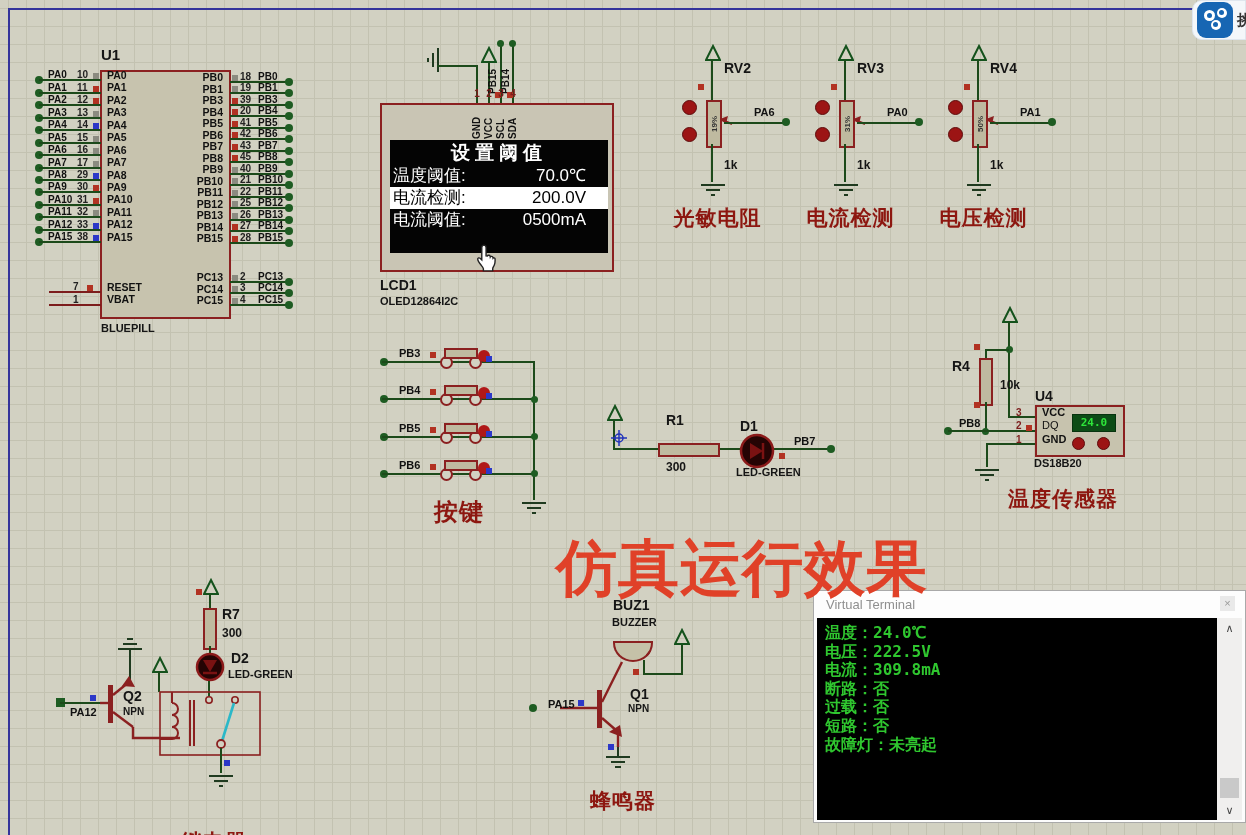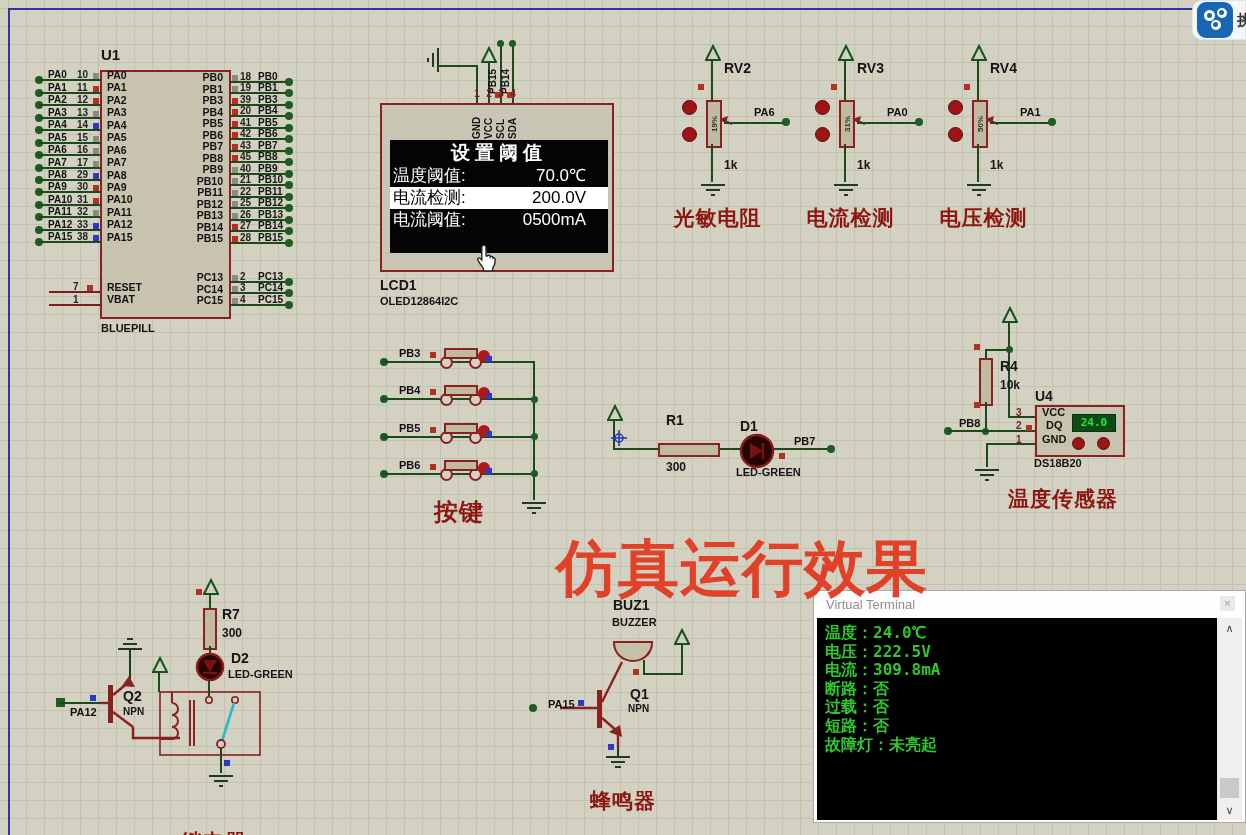--- a/index.html
+++ b/index.html
@@ -637,21 +637,21 @@
 
   <svg class="abs" style="left:1002px;top:306px;" width="16" height="18">
       <polygon points="8,2 15,16 1,16" fill="none" stroke="#14521c" stroke-width="2"></polygon>
     </svg>
   <div class="w" style="left:1008px;top:322px;width:2px;height:96px;"></div>
   <div class="jdot" style="left:1006px;top:346px;"></div>
   <div class="w" style="left:985px;top:349px;width:24px;height:2px;"></div>
   <div class="sq c-red" style="left:974px;top:344px;"></div>
   <div class="w" style="left:985px;top:349px;width:2px;height:9px;"></div>
   <div class="rbody" style="left:979px;top:358px;width:10px;height:44px;"></div>
-  <div class="reflbl" style="left:1000px;top:358px;">R4</div>
+  <div class="reflbl" style="left:952px;top:358px;">R4</div>
   <div class="vallbl" style="left:1000px;top:378px;font-size:12px;">10k</div>
   <div class="sq c-red" style="left:974px;top:402px;"></div>
   <div class="w" style="left:985px;top:402px;width:2px;height:30px;"></div>
   <div class="jdot" style="left:982px;top:428px;"></div>
   <div class="dot" style="left:944px;top:427px;"></div>
   <div class="netlbl" style="left:959px;top:417px;">PB8</div>
   <div class="w" style="left:948px;top:430px;width:87px;height:2px;"></div>
   <div class="w" style="left:1008px;top:416px;width:27px;height:2px;"></div>
   <div class="w" style="left:986px;top:443px;width:49px;height:2px;"></div>
   <div class="w" style="left:986px;top:443px;width:2px;height:24px;"></div>
@@ -666,21 +666,21 @@
   <div class="chipbody" style="left:1035px;top:405px;width:86px;height:48px;"></div>
   <div class="abs" style="left:1016px;top:406px;">
 
   <div style="height:13.4px;line-height:13.4px;font-weight:bold;font-size:10px;color:#7c1c1c;">3</div>
       <div style="height:13.4px;line-height:13.4px;font-weight:bold;font-size:10px;color:#7c1c1c;">2</div>
       <div style="height:13.4px;line-height:13.4px;font-weight:bold;font-size:10px;color:#7c1c1c;">1</div>
     </div>
   <div class="abs" style="left:1042px;top:406px;">
 
   <div style="height:13.4px;line-height:13.4px;font-weight:bold;font-size:11px;color:#111;">VCC</div>
-      <div style="height:13.4px;line-height:13.4px;font-weight:bold;font-size:11px;color:#111;text-align:center;">DQ</div>
+      <div style="height:13.4px;line-height:13.4px;font-weight:normal;font-size:11px;color:#111;">DQ</div>
       <div style="height:13.4px;line-height:13.4px;font-weight:bold;font-size:11px;color:#111;">GND</div>
     </div>
   <div class="sq c-red" style="left:1026px;top:425px;"></div>
   <div class="u4disp">24.0</div>
   <div class="knob" style="left:1072px;top:437px;width:11px;height:11px;"></div>
   <div class="knob" style="left:1097px;top:437px;width:11px;height:11px;"></div>
   <div class="vallbl" style="left:1034px;top:457px;">DS18B20</div>
   <div class="caption" style="left:1008px;top:485px;">温度传感器</div>
 
   <div class="abs" style="left:56px;top:698px;width:9px;height:9px;background:#1e5c22;"></div>

